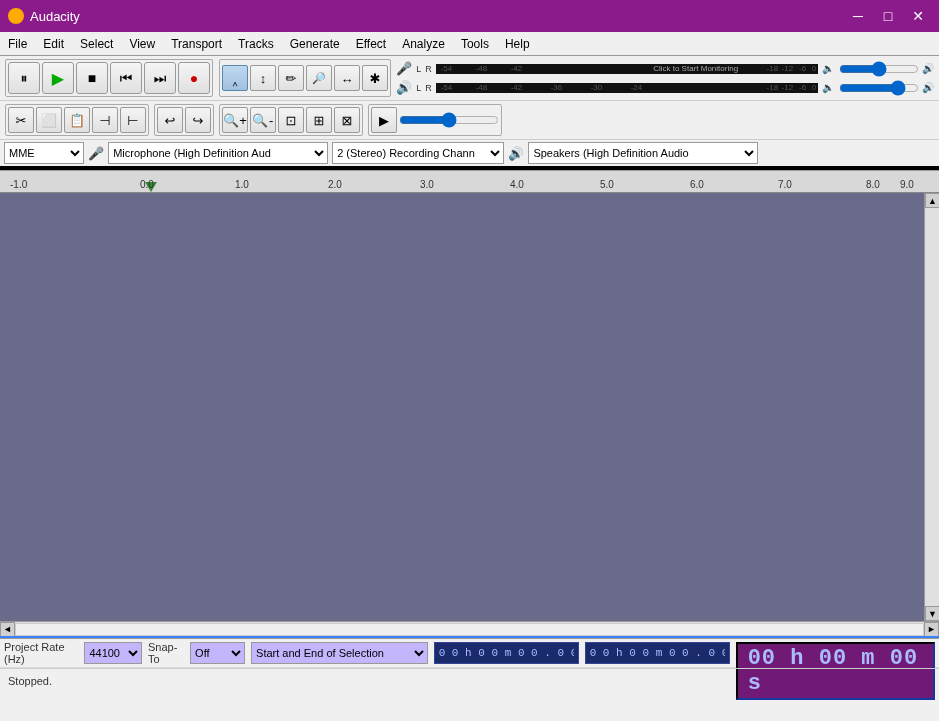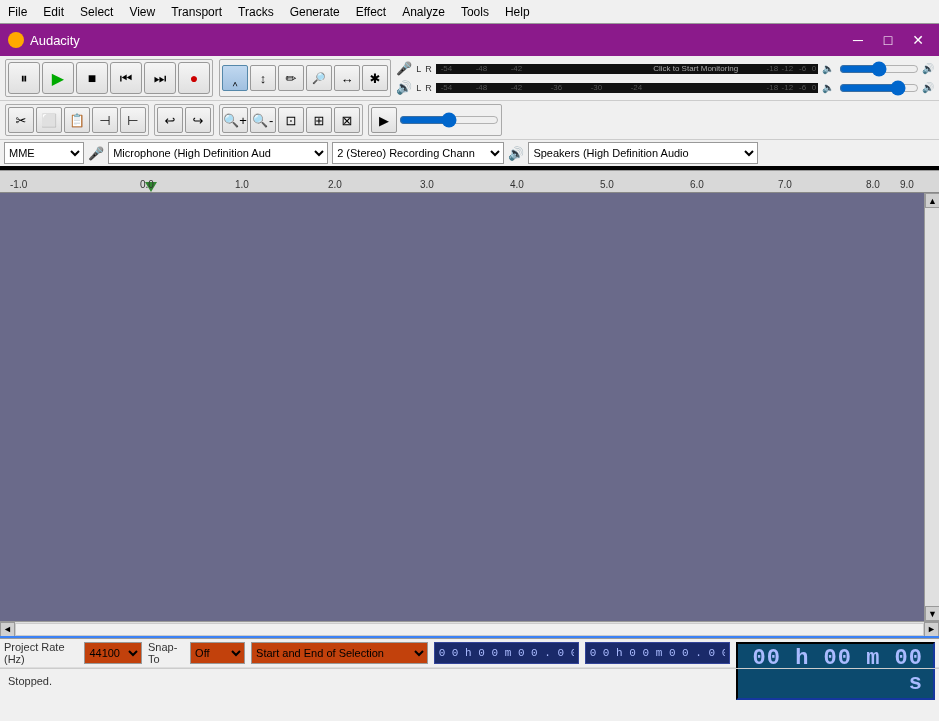--- a/index.html
+++ b/index.html
@@ -166,21 +166,21 @@
     #status-row3 {
       display: flex;
       align-items: center;
       padding: 2px 8px;
       height: 22px;
     }
 
     .status-label { font-size: 11px; color: #333; }
     .status-select {
       height: 22px; font-size: 11px;
-      border: 1px solid #999; background: #c2410c;
+      border: 1px solid #999; background: #c4b5fd;
     }
 
     
     #time-display {
       background: #1a2a6a;
       color: #88aaff;
       padding: 4px 8px;
       font-size: 24px;
       font-weight: bold;
       font-family: 'Courier New', monospace;
@@ -225,43 +225,43 @@
       width: 80px;
       height: 14px;
       cursor: pointer;
       accent-color: #0066cc;
     }
   </style>
 </head>
 <body>
 
 <div id="main-container">
+
+  <div id="title-bar">
+    <span class="app-icon"></span>
+    <span class="title-text">Audacity</span>
+    <div class="window-controls">
+      <button class="win-btn">─</button>
+      <button class="win-btn">□</button>
+      <button class="win-btn close">✕</button>
+    </div>
+  </div>
 
   <div id="menu-bar">
     <div class="menu-item">File</div>
     <div class="menu-item">Edit</div>
     <div class="menu-item">Select</div>
     <div class="menu-item">View</div>
     <div class="menu-item">Transport</div>
     <div class="menu-item">Tracks</div>
     <div class="menu-item">Generate</div>
     <div class="menu-item">Effect</div>
     <div class="menu-item">Analyze</div>
     <div class="menu-item">Tools</div>
     <div class="menu-item">Help</div>
-  </div>
-
-  <div id="title-bar">
-    <span class="app-icon"></span>
-    <span class="title-text">Audacity</span>
-    <div class="window-controls">
-      <button class="win-btn">─</button>
-      <button class="win-btn">□</button>
-      <button class="win-btn close">✕</button>
-    </div>
   </div>
 
   <div id="toolbar-area">
 
     <div style="display:flex; align-items:stretch; border-bottom:1px solid #ccc; padding:2px 4px; gap:4px;">
 
       <div class="toolbar-section">
         <button class="tb-btn" title="Pause">
           <span>⏸</span>
         </button>
@@ -453,21 +453,21 @@
 
       <select class="status-select" style="width:200px;">
         <option>Start and End of Selection</option>
         <option>Start and Length</option>
         <option>Length and End</option>
       </select>
 
       <input class="time-field" type="text" value="0 0 h 0 0 m 0 0 . 0 0 0 s" style="">
       <input class="time-field" type="text" value="0 0 h 0 0 m 0 0 . 0 0 0 s" style="">
 
-      <div id="time-display" style="background:#0c4a6e; color:#aabbff; padding:2px 10px; font-size:22px; font-weight:bold; font-family:'Courier New',monospace; letter-spacing:1px; border:2px inset #0a1a4a; min-width:190px; text-align:right;margin-top:36px;">
+      <div id="time-display" style="background:#701a75; color:#aabbff; padding:2px 10px; font-size:22px; font-weight:bold; font-family:'Courier New',monospace; letter-spacing:1px; border:2px inset #0a1a4a; min-width:190px; text-align:left;margin-top:36px;">
         <span>00 h 00 m 00 s</span>
       </div>
     </div>
 
     <div id="status-row3" style="display:flex; align-items:center; padding:3px 8px; height:24px; border-top:1px solid #ccc;">
       <span class="status-label">Stopped.</span>
     </div>
 
   </div>
 

